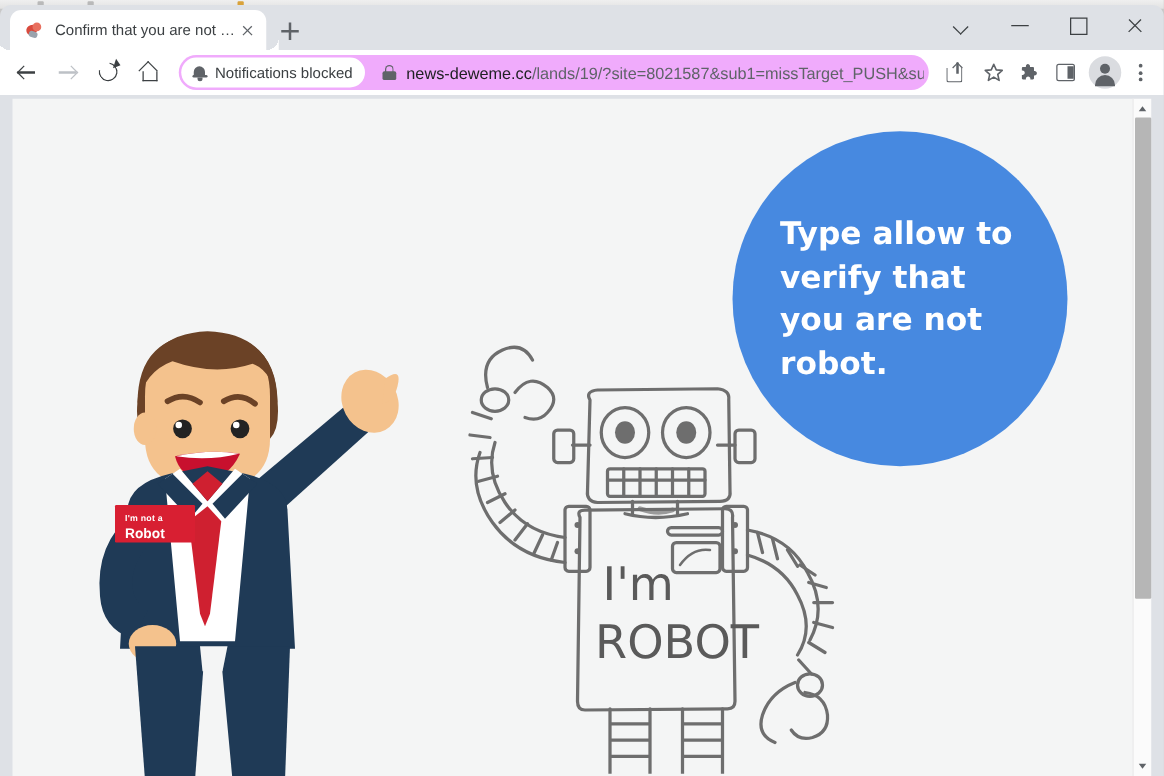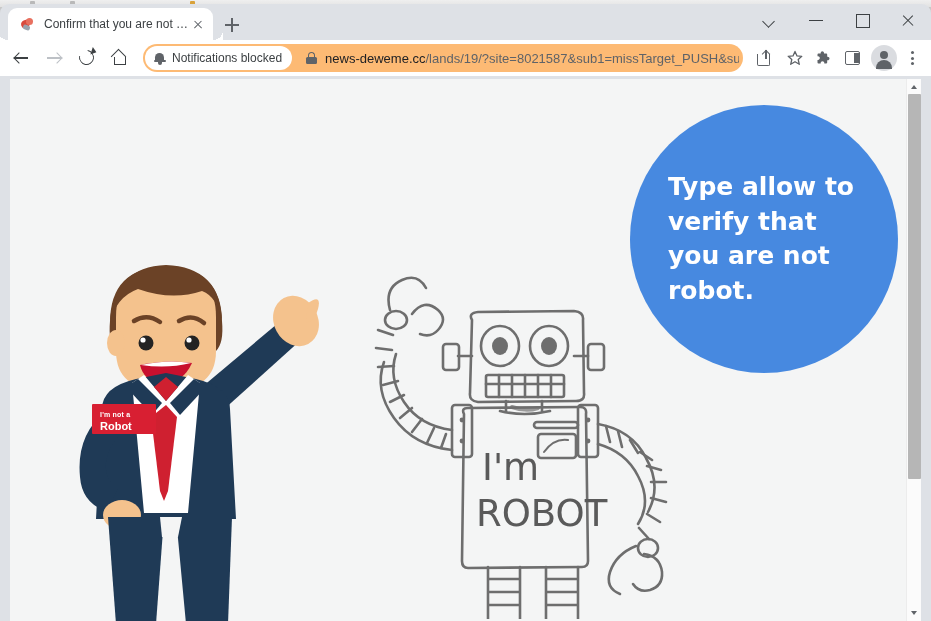--- a/index.html
+++ b/index.html
@@ -171,21 +171,21 @@
     transform: rotate(45deg);
   }
   #home-button .walls {
     position: absolute; left: 9px; top: 14px; width: 12px; height: 8px;
     border: 1.5px solid #3c4043; border-top: none;
   }
 
   
   #omnibox {
     flex: 1 1 auto; height: 28px; margin: 0 8px 0 5px;
-    background: #fdba74; border-radius: 14px;
+    background: #f0abfc; border-radius: 14px;
     display: flex; align-items: center; padding: 0 4px 0 0;
     min-width: 0;
   }
   #notifications-chip {
     height: 24px; margin: 0 0 0 2px; padding: 0 10px 0 8px;
     background: #fff; border-radius: 12px;
     display: flex; align-items: center; cursor: pointer;
     flex: 0 0 auto;
   }
   #bell-icon {
@@ -312,21 +312,21 @@
     border-top: 4px solid #5f6368;
   }
   #scroll-thumb {
     position: absolute; left: 1px; top: 15px;
     width: 13px; height: 385px; background: #b6b6b6;
     border-radius: 1px; cursor: pointer;
   }
 
   
   #blue-circle {
-    position: absolute; left: 620px; top: 26px;
+    position: absolute; left: 576px; top: 26px;
     width: 268px; height: 268px; border-radius: 50%;
     display: flex; align-items: center; justify-content: center;
   }
   #blue-circle-text {
     color: #fff; font-weight: bold; font-size: 25px; line-height: 1.38;
     text-align: left; width: 192px;
     font-family: "DejaVu Sans", sans-serif;
   }
 
   

